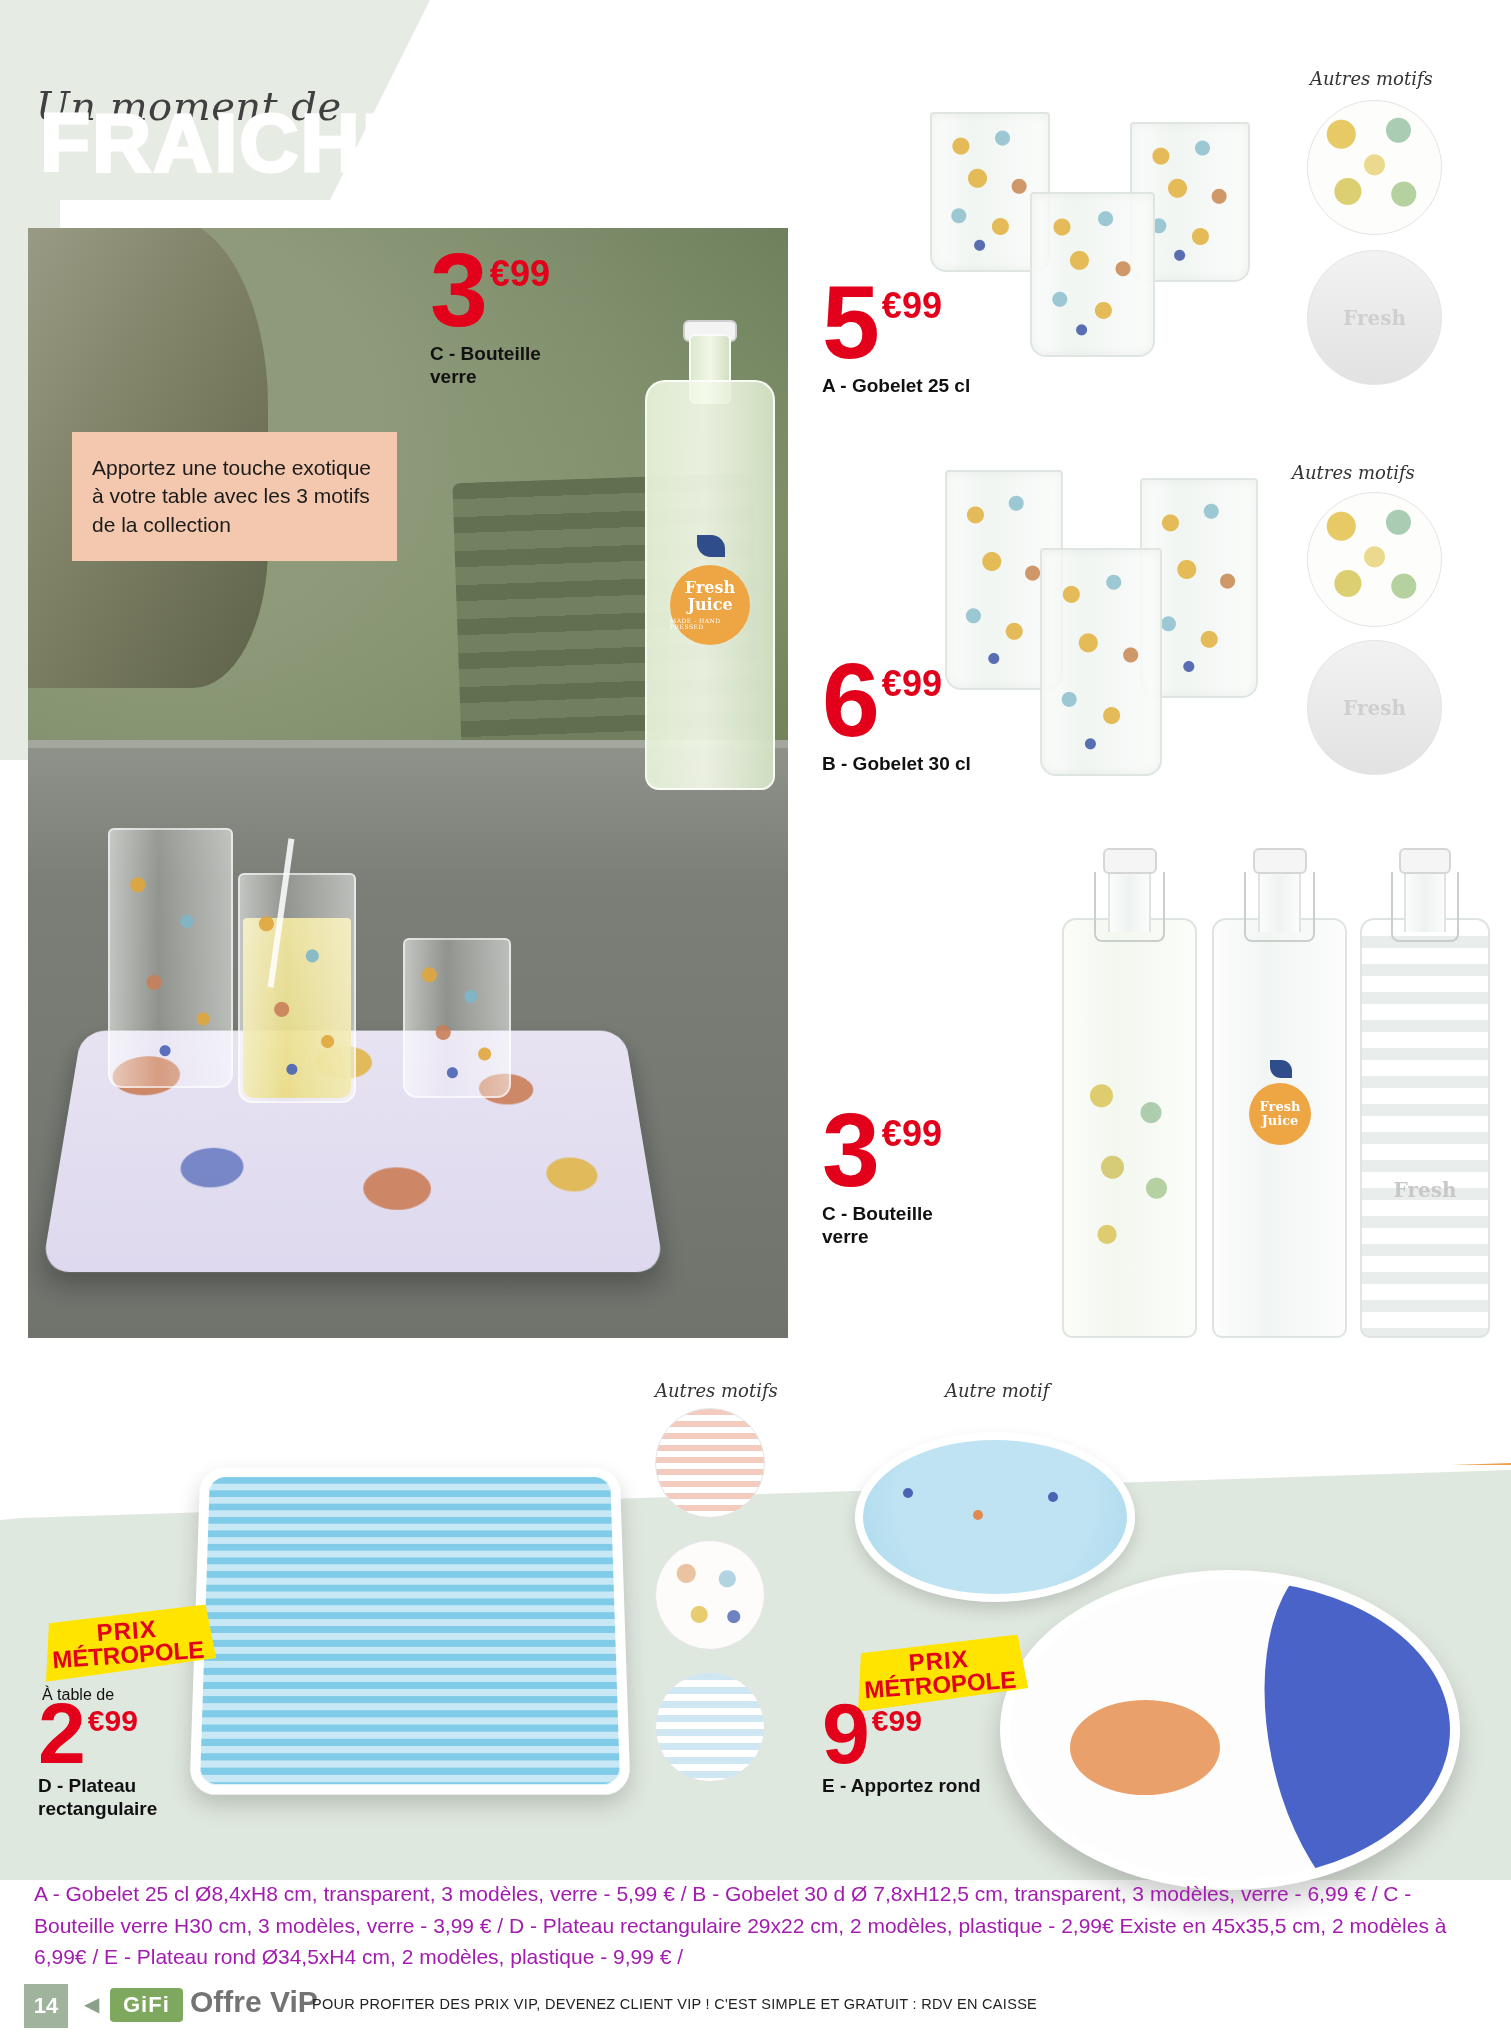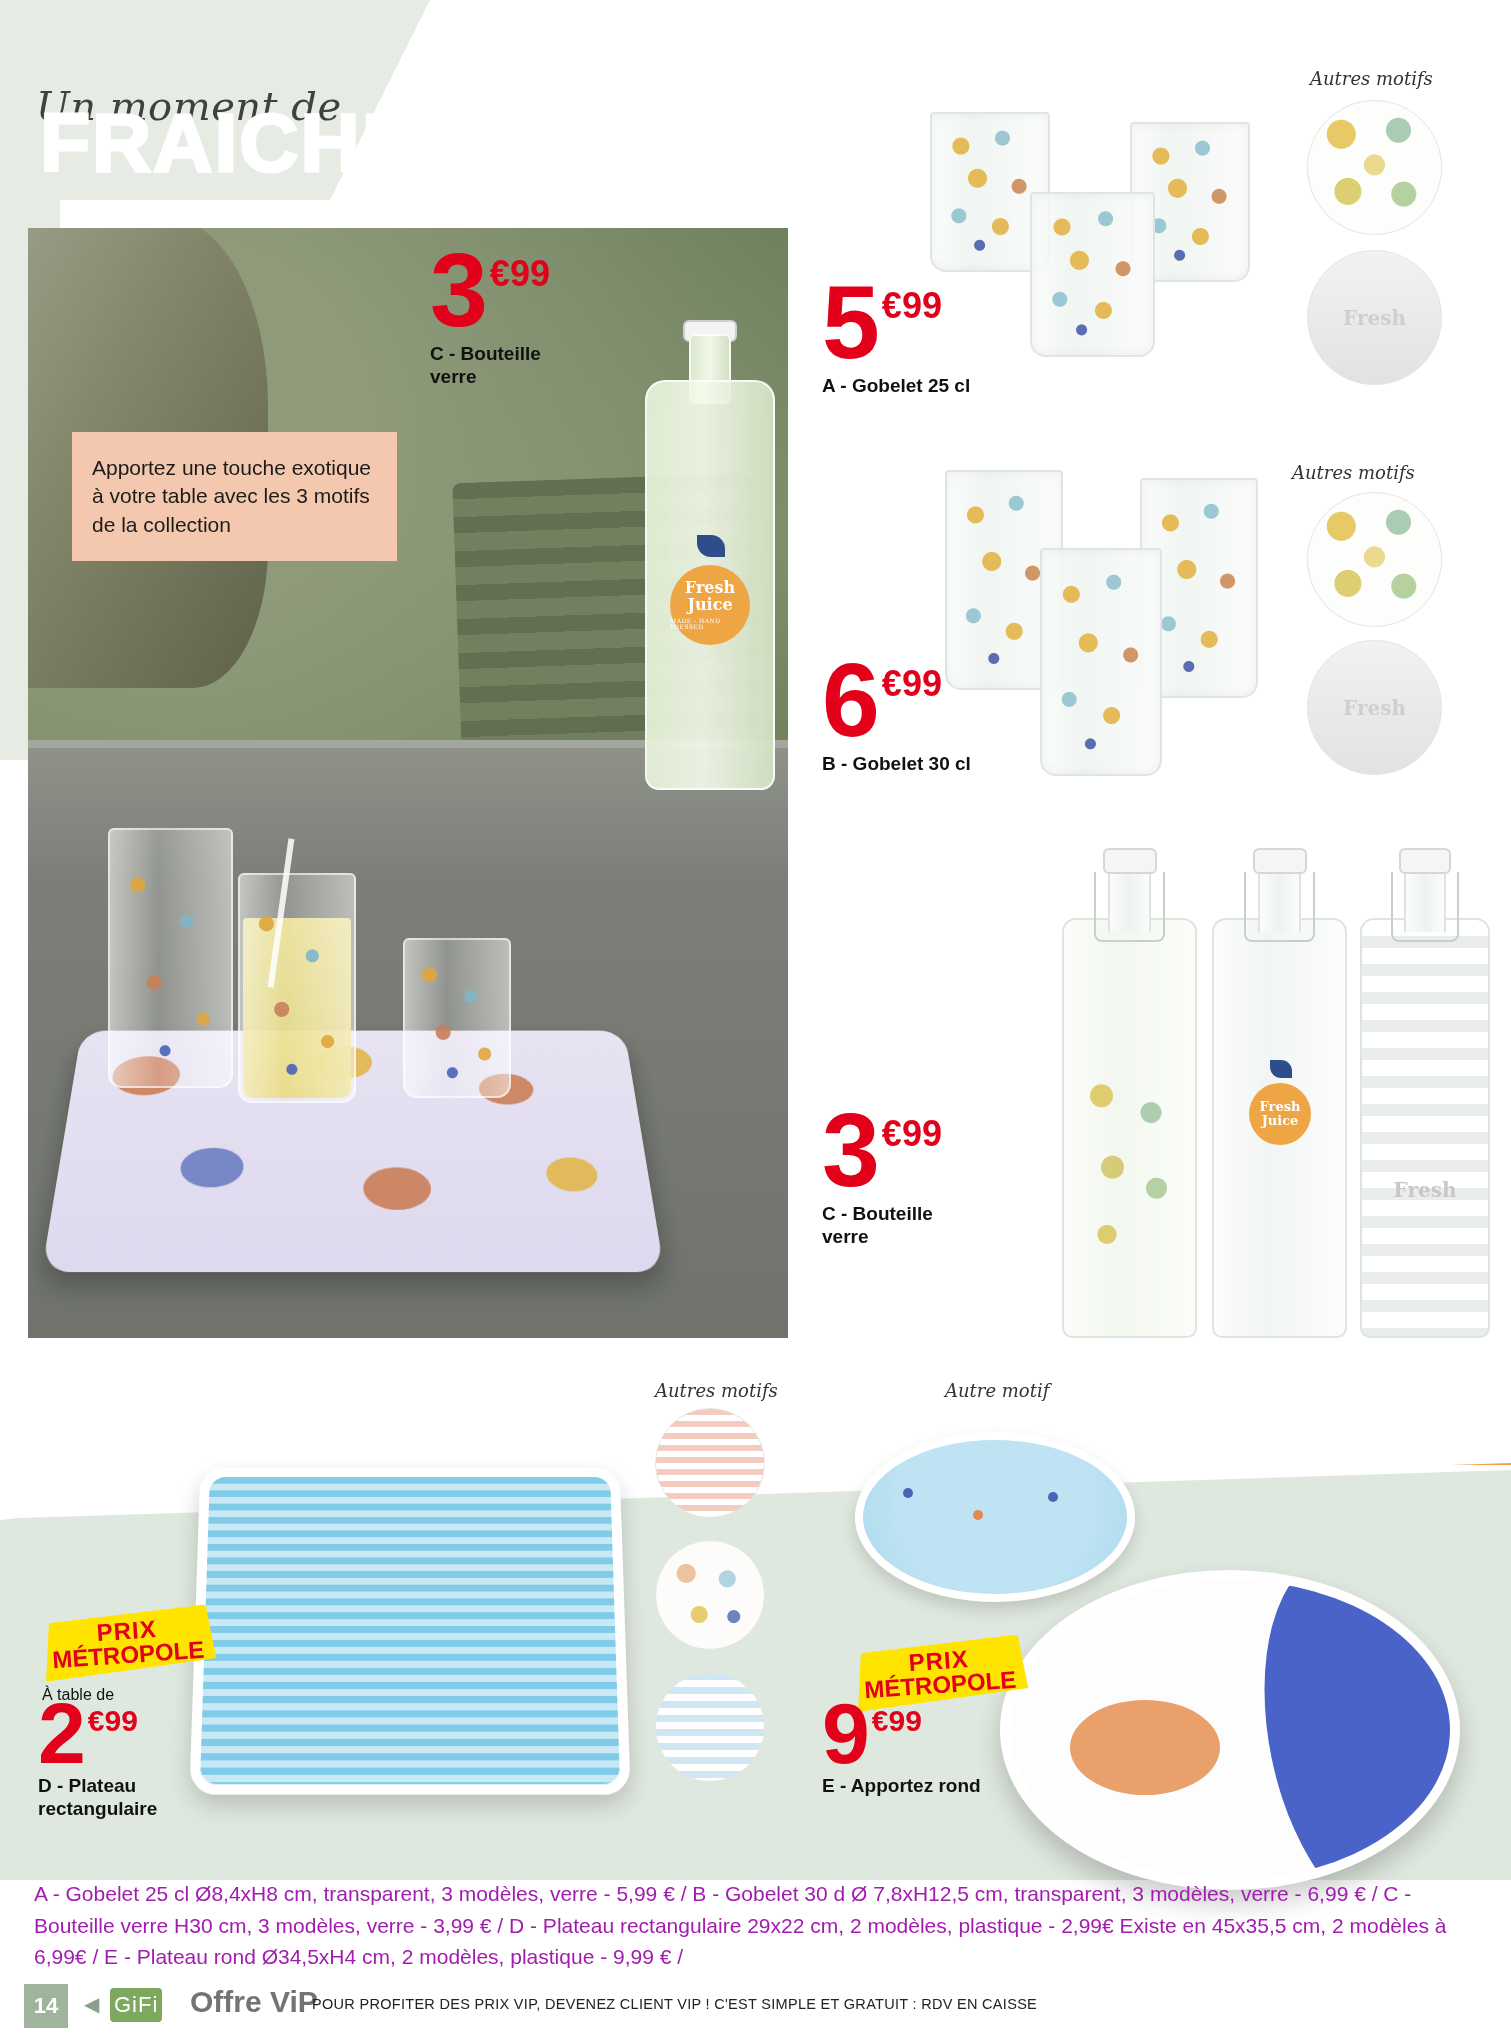--- a/index.html
+++ b/index.html
@@ -316,22 +316,22 @@
   .pagenum {
     position:absolute; left:24px; top:1984px; width:44px; height:44px;
     background:#9fb39d; color:#fff; font-weight:bold; font-size:22px;
     display:flex; align-items:center; justify-content:center;
   }
   .foot-arrow {
     position:absolute; left:84px; top:1992px; color:#8aa08a; font-size:20px;
   }
   .gifi-logo {
     position:absolute; left:110px; top:1988px;
-    background:#7fa85f; color:#fff; font-weight:normal; font-size:22px;
-    padding:4px 4px; border-radius:4px; letter-spacing:1px;
+    background:#7fa85f; color:#fff; font-weight:bold; font-size:22px;
+    padding:4px 13px; border-radius:4px; letter-spacing:1px;
     font-family:"Liberation Sans", sans-serif;
   }
   .offre-vip {
     position:absolute; left:190px; top:1985px;
     font-size:30px; font-weight:bold; color:#737373;
     font-family:"Liberation Sans", sans-serif;
   }
   .foot-text {
     position:absolute; left:312px; top:1996px;
     font-size:14.5px; color:#222; letter-spacing:.3px;

